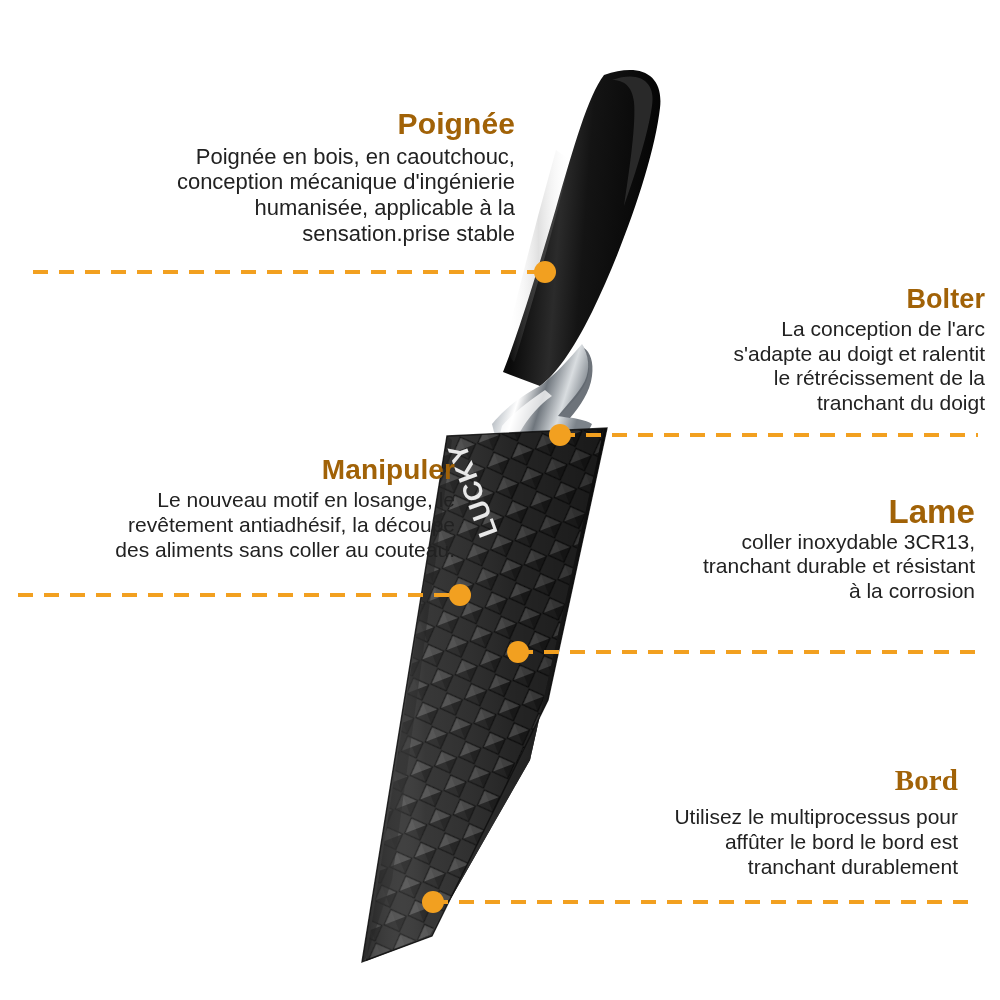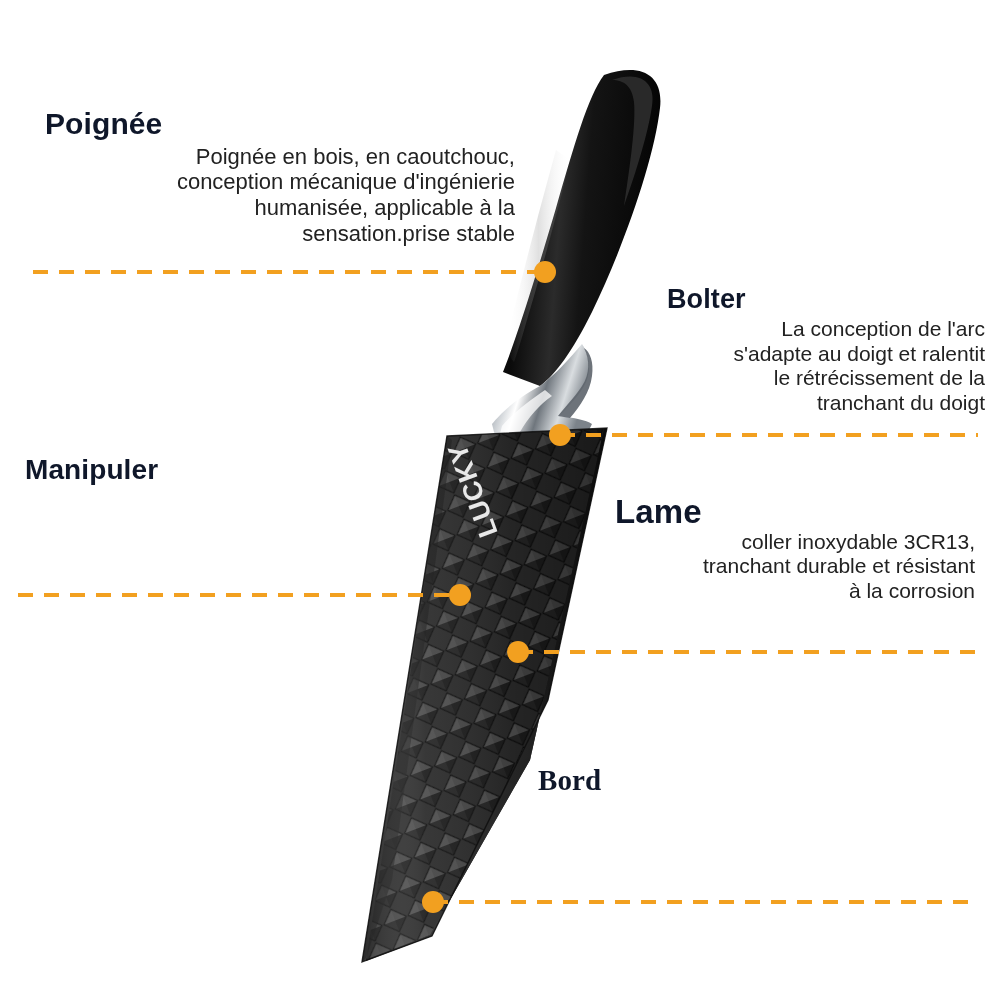--- a/index.html
+++ b/index.html
@@ -37,24 +37,25 @@
     height: 1000px;
     pointer-events: none;
   }
 
   
   .callout {
     position: absolute;
   }
   .callout-title {
     font-weight: bold;
-    color: #0f172a;
+    color: #a16207;
     letter-spacing: 0.1px;
     margin: 0 0 4px 0;
     line-height: 1.05;
+    text-align: right;
   }
   .callout-body {
     color: #222222;
     margin: 0;
     line-height: 1.17;
     white-space: pre-line;
     text-align: right;
   }
 
   
@@ -257,26 +258,32 @@
   <div class="callout" id="callout-bolter">
     <h2 class="callout-title">Bolter</h2>
     <p class="callout-body">La conception de l'arc
 s'adapte au doigt et ralentit
 le rétrécissement de la
 tranchant du doigt</p>
   </div>
 
   <div class="callout" id="callout-manipuler">
     <h2 class="callout-title">Manipuler</h2>
+    <p class="callout-body">Le nouveau motif en losange, le
+revêtement antiadhésif, la découpe
+des aliments sans coller au couteau.</p>
   </div>
 
   <div class="callout" id="callout-lame">
     <h2 class="callout-title">Lame</h2>
     <p class="callout-body">coller inoxydable 3CR13,
 tranchant durable et résistant
 à la corrosion</p>
   </div>
 
   <div class="callout" id="callout-bord">
     <h2 class="callout-title">Bord</h2>
+    <p class="callout-body">Utilisez le multiprocessus pour
+affûter le bord le bord est
+tranchant durablement</p>
   </div>
 
 </div>
 
 </body></html>

